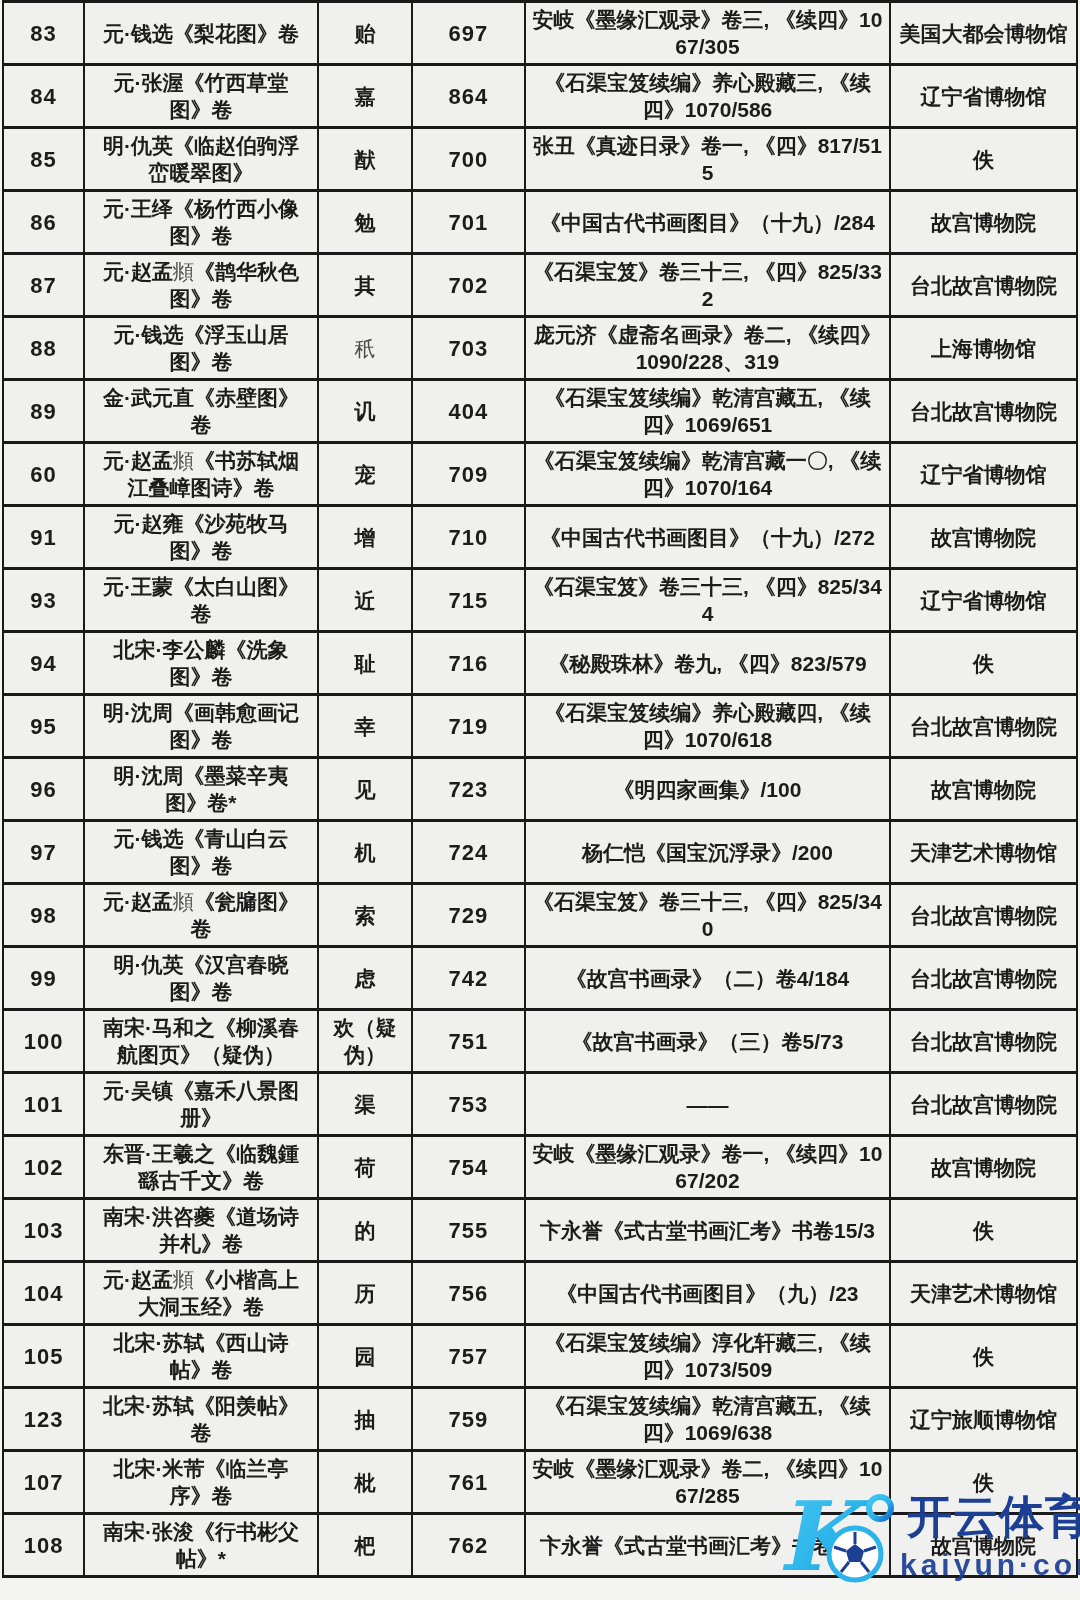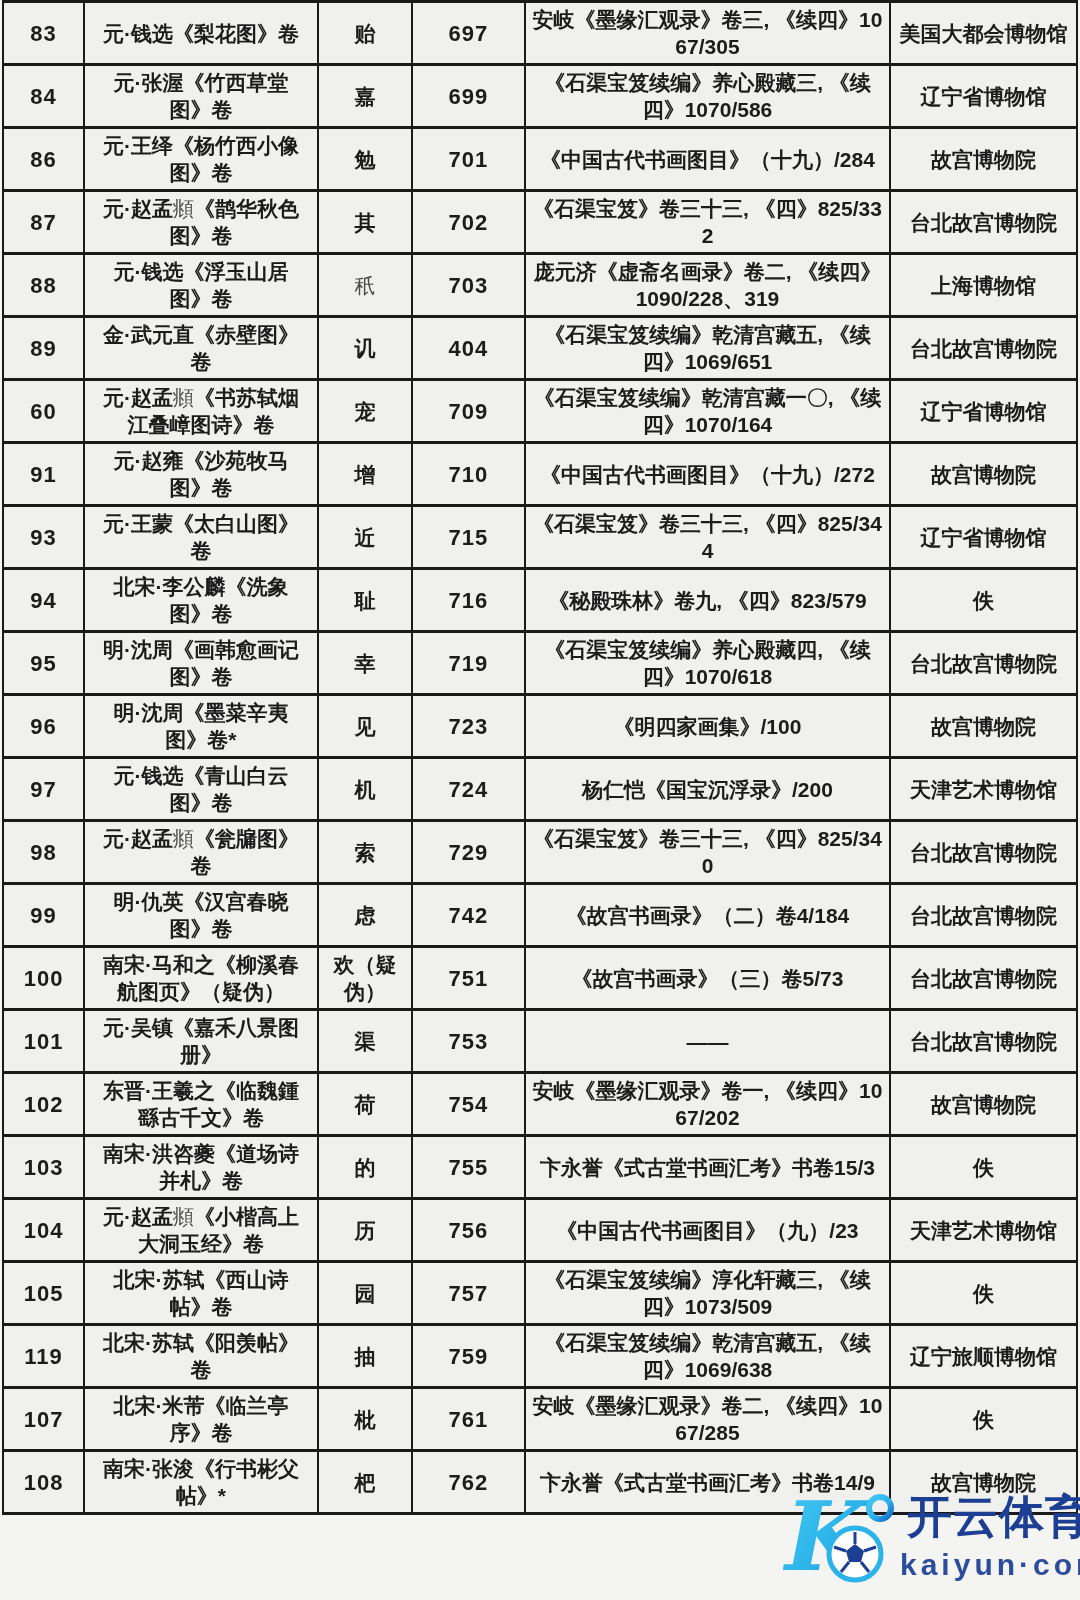--- a/index.html
+++ b/index.html
@@ -76,25 +76,33 @@
       <td class="c-char">贻</td>
       <td class="c-num">697</td>
       <td class="c-src">安岐《墨缘汇观录》卷三, 《续四》1067/305</td>
       <td class="c-museum">美国大都会博物馆</td>
     </tr>
 
     <tr>
       <td class="c-no">84</td>
       <td class="c-title">元·张渥《竹西草堂图》卷</td>
       <td class="c-char">嘉</td>
-      <td class="c-num">699</td>
+      <td class="c-num">864</td>
       <td class="c-src">《石渠宝笈续编》养心殿藏三, 《续四》1070/586</td>
       <td class="c-museum">辽宁省博物馆</td>
     </tr>
 
+    <tr>
+      <td class="c-no">85</td>
+      <td class="c-title">明·仇英《临赵伯驹浮峦暖翠图》</td>
+      <td class="c-char">猷</td>
+      <td class="c-num">700</td>
+      <td class="c-src">张丑《真迹日录》卷一, 《四》817/515</td>
+      <td class="c-museum">佚</td>
+    </tr>
 
     <tr>
       <td class="c-no">86</td>
       <td class="c-title">元·王绎《杨竹西小像图》卷</td>
       <td class="c-char">勉</td>
       <td class="c-num">701</td>
       <td class="c-src">《中国古代书画图目》（十九）/284</td>
       <td class="c-museum">故宫博物院</td>
     </tr>
 
@@ -255,21 +263,21 @@
     <tr>
       <td class="c-no">105</td>
       <td class="c-title">北宋·苏轼《西山诗帖》卷</td>
       <td class="c-char">园</td>
       <td class="c-num">757</td>
       <td class="c-src">《石渠宝笈续编》淳化轩藏三, 《续四》1073/509</td>
       <td class="c-museum">佚</td>
     </tr>
 
     <tr>
-      <td class="c-no">119</td>
+      <td class="c-no">123</td>
       <td class="c-title">北宋·苏轼《阳羡帖》卷</td>
       <td class="c-char">抽</td>
       <td class="c-num">759</td>
       <td class="c-src">《石渠宝笈续编》乾清宫藏五, 《续四》1069/638</td>
       <td class="c-museum">辽宁旅顺博物馆</td>
     </tr>
 
     <tr>
       <td class="c-no">107</td>
       <td class="c-title">北宋·米芾《临兰亭序》卷</td>

